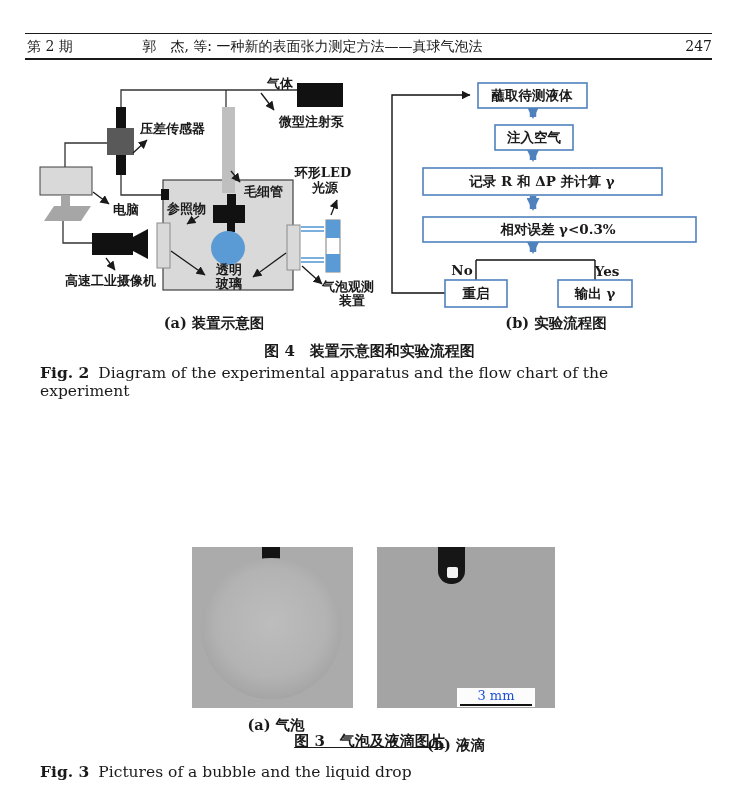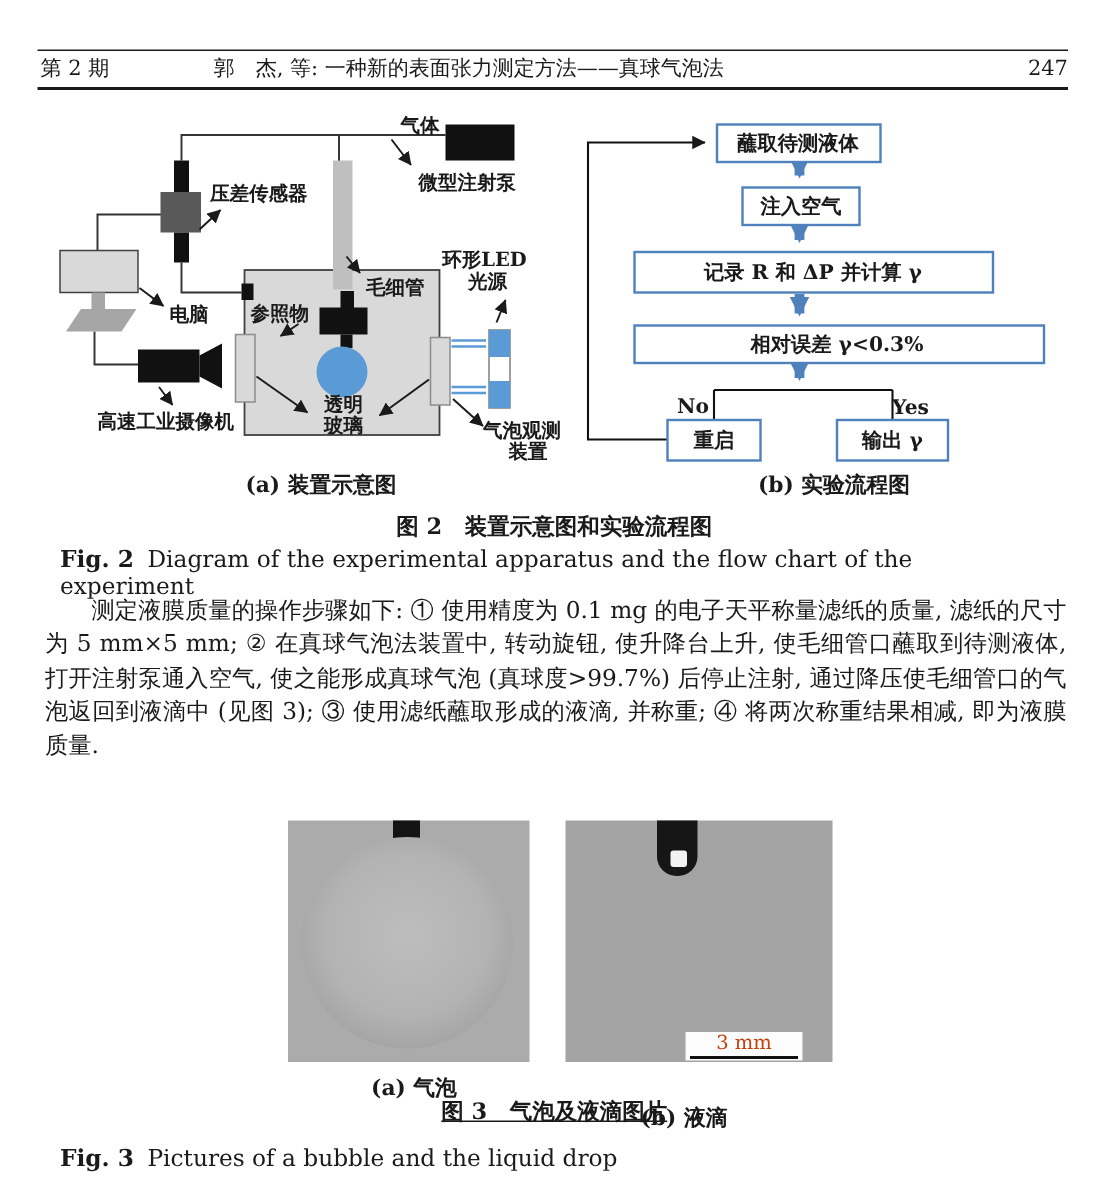--- a/index.html
+++ b/index.html
@@ -29,21 +29,21 @@
   
   .photo{position:absolute;top:547px;height:161px;}
   .photo-a{left:192px;width:161px;background:#ababab;}
   .photo-b{left:377px;width:178px;background:#a4a4a4;}
   .bubble-circle{position:absolute;left:9px;top:11px;width:141px;height:141px;border-radius:50%;
     background:radial-gradient(circle at 50% 46%, #bdbdbd 0%, #b3b3b3 52%, #a6a6a6 72%, #7d7d7d 88%, #3c3c3c 96%, #8a8a8a 100%);}
   .tip-a{position:absolute;left:70px;top:0;width:18px;height:12px;background:#141414;}
   .tip-b{position:absolute;left:61px;top:0;width:27px;height:37px;background:#161616;border-radius:0 0 13px 13px;}
   .notch-b{position:absolute;left:70px;top:20px;width:11px;height:11px;background:#f2f2f2;border-radius:2px;}
   .scalebar{position:absolute;left:80px;top:141px;width:78px;height:19px;background:#fcfcfc;}
-  .scalebar .lbl{position:absolute;left:0;top:0;width:100%;text-align:center;font-size:13px;line-height:16px;color:#c2410c;}
+  .scalebar .lbl{position:absolute;left:0;top:0;width:100%;text-align:center;font-size:13px;line-height:16px;color:#1d4ed8;}
   .scalebar .bar{position:absolute;left:3px;bottom:1px;width:72px;height:2px;background:#111;}
 </style>
 </head>
 <body>
 
 <div class="page">
 
   <div class="rule rule-top"></div>
   <div class="hdr hdr-title">郭　杰, 等: 一种新的表面张力测定方法——真球气泡法</div>
   <div class="hdr hdr-issue">第 2 期</div>
@@ -169,26 +169,25 @@
     <text class="flow-label" x="178" y="156" text-anchor="middle">相对误差 γ&lt;0.3%</text>
     <text class="flow-label" x="96" y="220" text-anchor="middle">重启</text>
     <text class="flow-label" x="215" y="220" text-anchor="middle">输出 γ</text>
     <text class="flow-noyes" x="82" y="197" text-anchor="middle">No</text>
     <text class="flow-noyes" x="227" y="198" text-anchor="middle">Yes</text>
   </svg>
 
   <div class="subcap" style="left:129px;top:314px;">(a) 装置示意图</div>
   <div class="subcap" style="left:471px;top:314px;">(b) 实验流程图</div>
 
-  <div class="figcap-zh" style="top:342px;">图 2　装置示意图和实验流程图</div>
+  <div class="figcap-zh" style="top:342px;">图 4　装置示意图和实验流程图</div>
   <div class="figcap-en" style="top:363px;">
     <span class="pfx">Fig. 2</span><span>Diagram of the experimental apparatus and the flow chart of the experiment</span>
   </div>
 
-  <div class="para">测定液膜质量的操作步骤如下: ① 使用精度为 0.1 mg 的电子天平称量滤纸的质量, 滤纸的尺寸为 5 mm×5 mm; ② 在真球气泡法装置中, 转动旋钮, 使升降台上升, 使毛细管口蘸取到待测液体, 打开注射泵通入空气, 使之能形成真球气泡 (真球度&gt;99.7%) 后停止注射, 通过降压使毛细管口的气泡返回到液滴中 (见图 3); ③ 使用滤纸蘸取形成的液滴, 并称重; ④ 将两次称重结果相减, 即为液膜质量.</div>
 
   <div class="photo photo-a">
     <div class="tip-a"></div>
     <div class="bubble-circle"></div>
   </div>
   <div class="photo photo-b">
     <div class="tip-b"></div>
     <div class="notch-b"></div>
     <div class="scalebar">
       <div class="lbl">3 mm</div>

